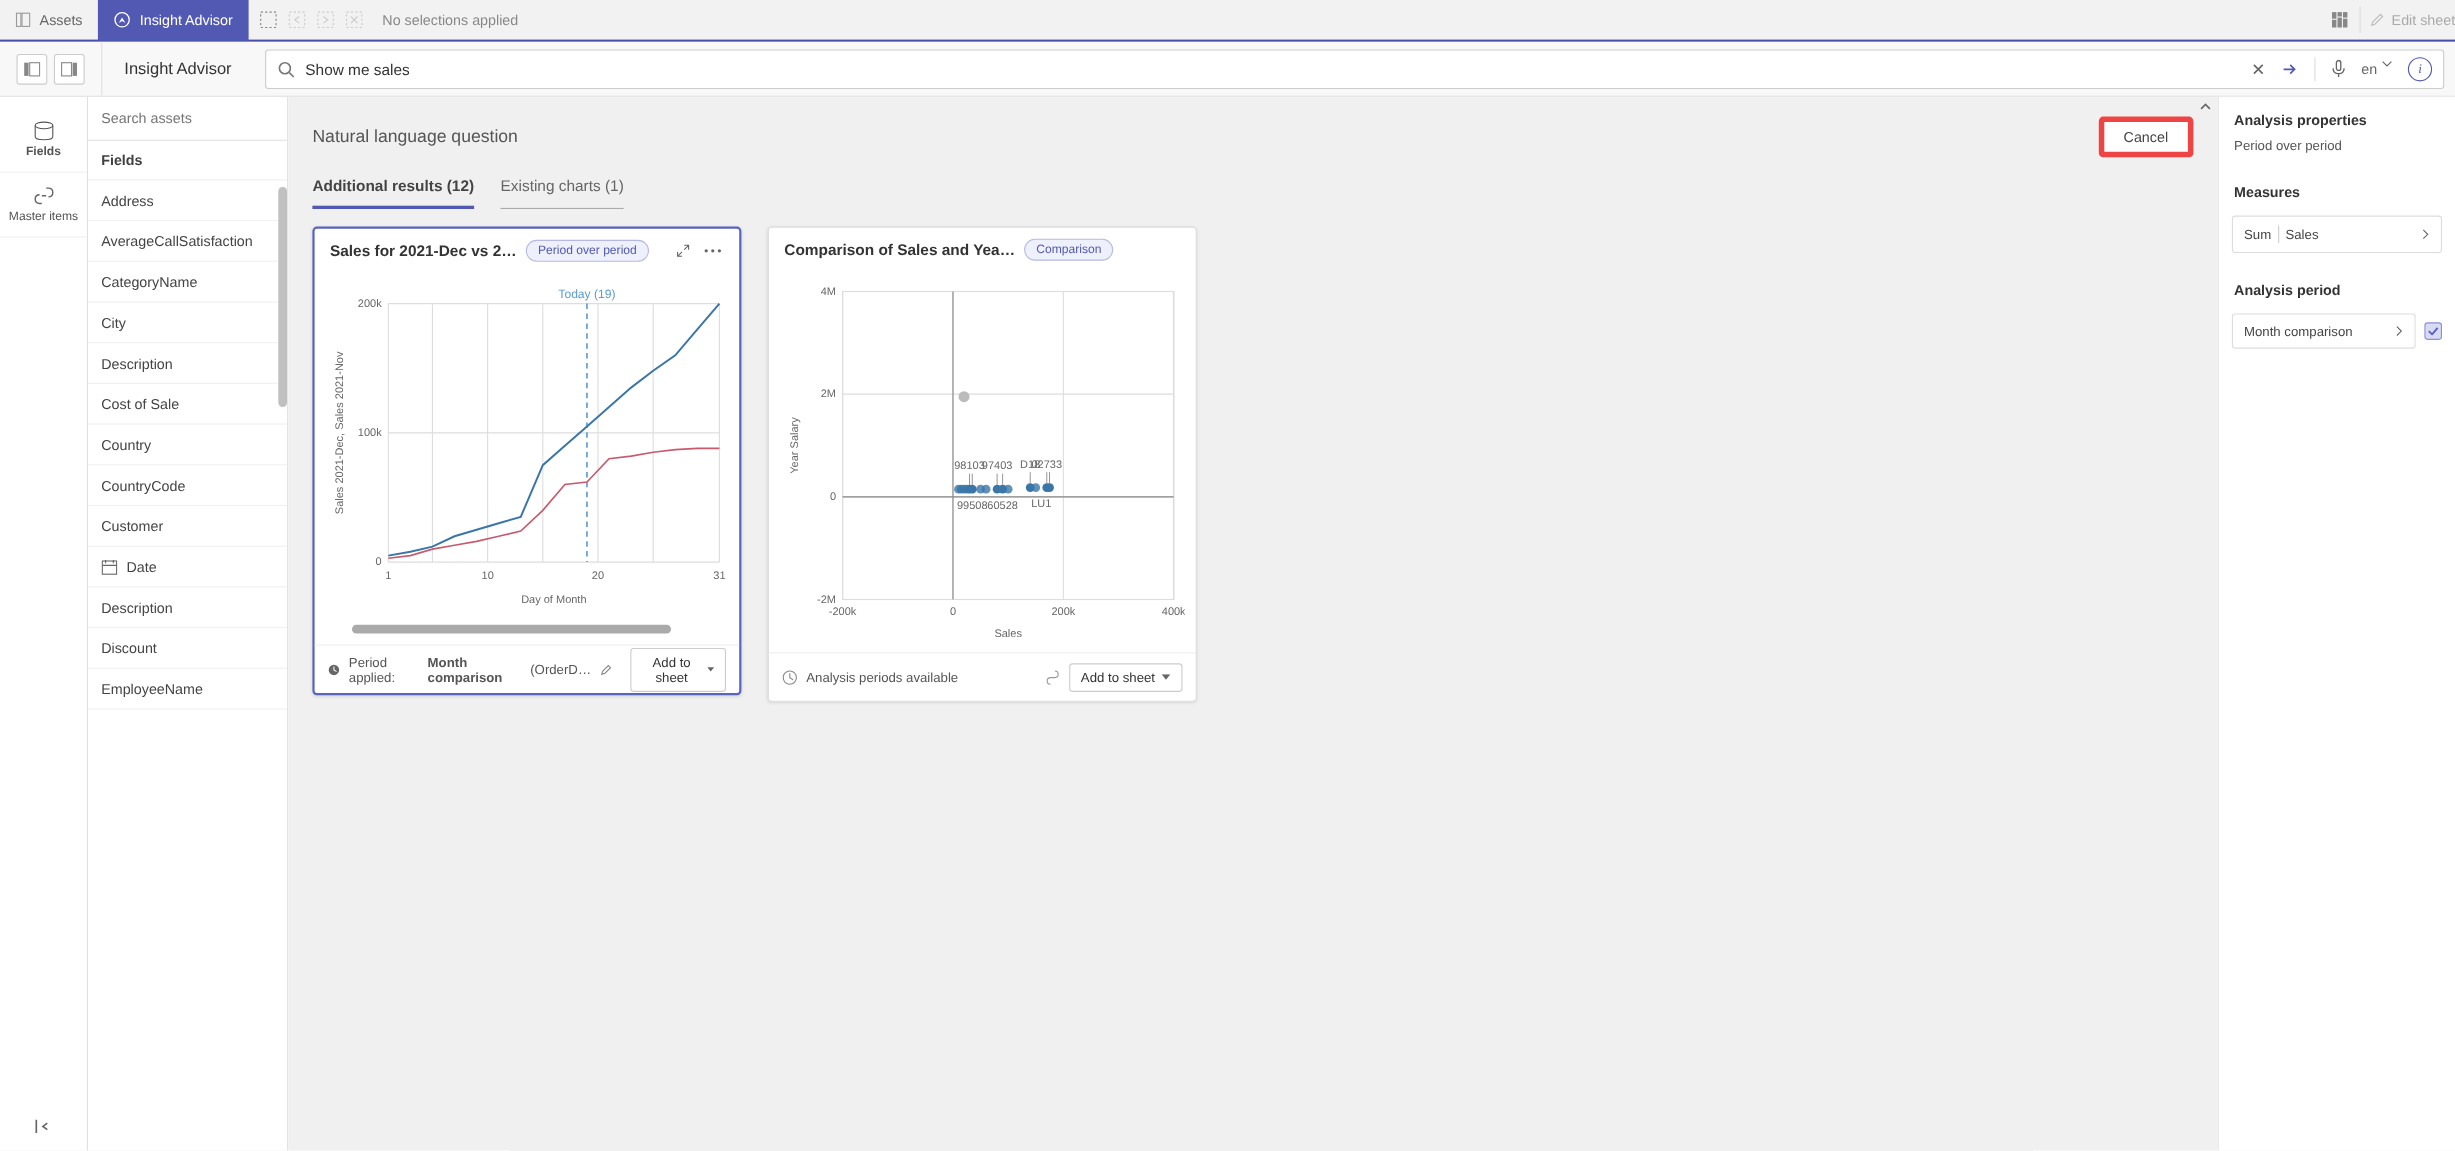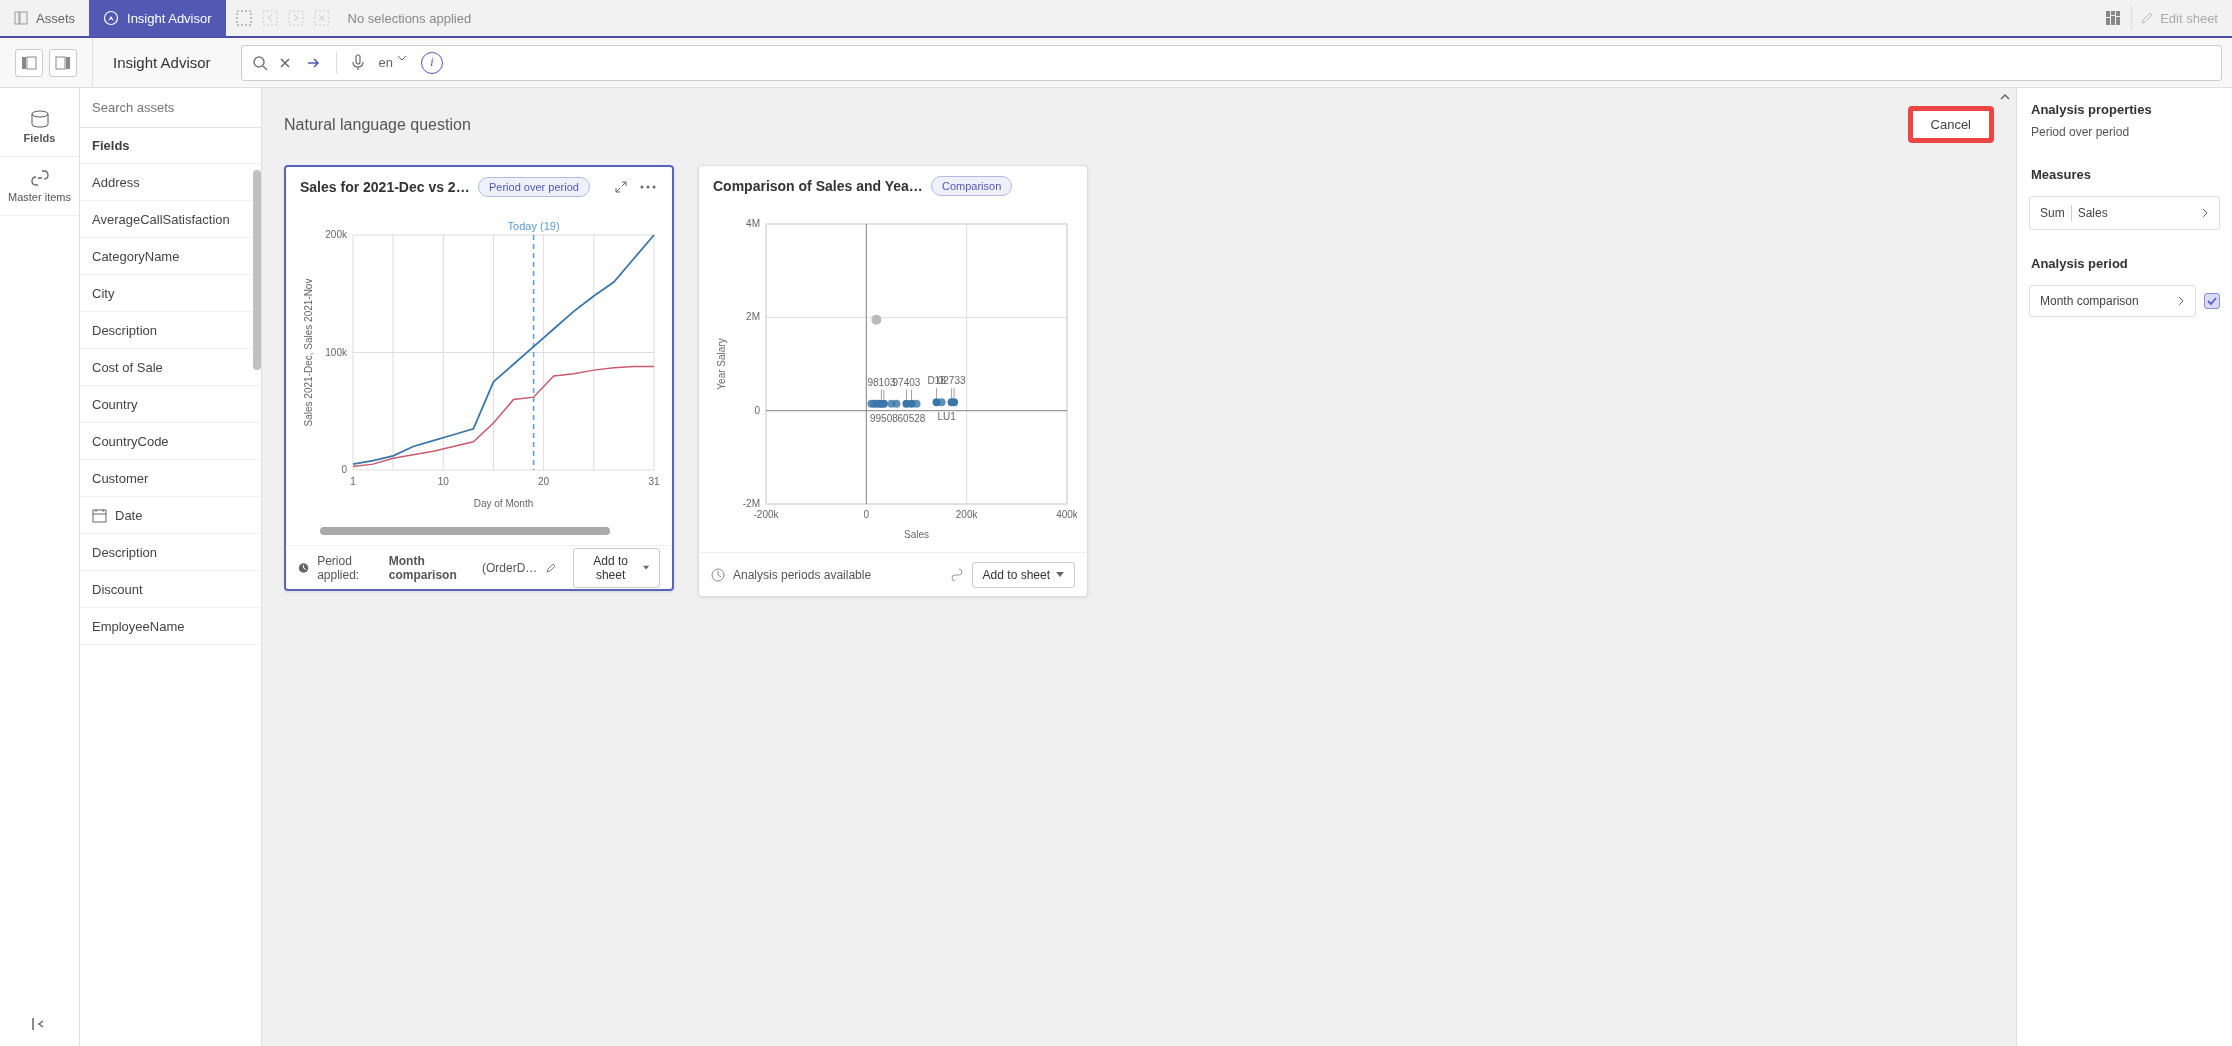--- a/index.html
+++ b/index.html
@@ -6,21 +6,21 @@
   body { font-family: -apple-system, BlinkMacSystemFont, "Segoe UI", sans-serif; font-size: 13px; color: #404040; background: #fff; overflow: hidden; }
   
   
   .top-toolbar { height: 38px; display: flex; align-items: center; background: #f2f2f2; border-bottom: 2px solid #4a4ea8; }
   .tb-btn { height: 38px; padding: 0 14px; display: inline-flex; align-items: center; gap: 8px; color: #666; cursor: pointer; font-size: 13px; }
   .tb-btn.active { background: #5159b3; color: #fff; }
   .tb-iconset { display: flex; gap: 6px; padding: 0 8px; }
   .tb-icon { width: 20px; height: 20px; display: inline-flex; align-items: center; justify-content: center; color: #888; }
   .no-sel { color: #888; font-size: 13px; padding-left: 8px; }
   .spacer { flex: 1; }
-  .right-tb { display: flex; align-items: center; gap: 8px; padding-right: 14px; }
+  .right-tb { display: flex; align-items: center; gap: 8px; }
   .edit-sheet { display: inline-flex; align-items: center; gap: 6px; color: #aaa; font-size: 13px; }
 
   
   .search-row { height: 50px; display: flex; align-items: center; border-bottom: 1px solid #e0e0e0; background: #f8f8f8; }
   .ia-title { width: 275px; padding-left: 20px; font-size: 15px; font-weight: 500; color: #333; display:flex; align-items:center; height:100%; }
   .panel-toggles { display:flex; align-items:center; padding: 0 12px; border-right:1px solid #e0e0e0; height:100%; }
   .ptoggle { width:28px; height:28px; border:1px solid #ccc; border-radius:3px; display:inline-flex; align-items:center; justify-content:center; margin: 0 3px; cursor:pointer; background:#fff; }
   .search-box { flex: 1; height: 36px; margin: 0 10px; background: #fff; border: 1px solid #ccc; border-radius: 3px; display: flex; align-items: center; padding: 0 10px; }
   .search-box input { flex: 1; border: none; outline: none; font-size: 14px; color: #333; background: transparent; }
   .search-icn { color: #777; margin-right: 10px; }
@@ -171,20 +171,21 @@
       </div>
   </div>
   <div class="ia-title" style="width:auto; padding-right:20px;">Insight Advisor</div>
   <div class="search-box">
     <span class="search-icn">
         <svg width="16" height="16" viewBox="0 0 16 16">
           <circle cx="7" cy="7" r="5" fill="none" stroke="#777" stroke-width="1.5"></circle>
           <line x1="11" y1="11" x2="15" y2="15" stroke="#777" stroke-width="1.5"></line>
         </svg>
       </span>
+    <input type="text" id="search-input" value="Show me sales" style="">
     <div class="search-ctrl">
       <span style="cursor:pointer">
           <svg width="14" height="14" viewBox="0 0 14 14">
             <path d="M3 3 L11 11 M11 3 L3 11" stroke="#666" stroke-width="1.5"></path>
           </svg>
         </span>
       <span style="cursor:pointer;color:#5159b3">
           <svg width="16" height="14" viewBox="0 0 16 14">
             <path d="M2 7 L12 7 M8 3 L12 7 L8 11" stroke="#5159b3" stroke-width="1.5" fill="none"></path>
           </svg>
@@ -266,20 +267,24 @@
 
   <div class="center">
     <span class="collapse-caret">
         <svg width="14" height="10" viewBox="0 0 14 10">
           <path d="M3 7 L7 3 L11 7" stroke="#666" fill="none" stroke-width="1.5"></path>
         </svg>
       </span>
     <div class="nlq-head">
       <span class="nlq-title">Natural language question</span>
       <button class="nlq-cancel">Cancel</button>
+    </div>
+    <div class="tabs">
+      <div class="tab active">Additional results (12)</div>
+      <div class="tab inactive">Existing charts (1)</div>
     </div>
 
     <div class="cards">
 
       <div class="card selected">
         <div class="card-head">
           <span class="card-title">Sales for 2021-Dec vs 2021…</span>
           <span class="pill">Period over period</span>
           <span class="spacer"></span>
           <span class="card-icn">

